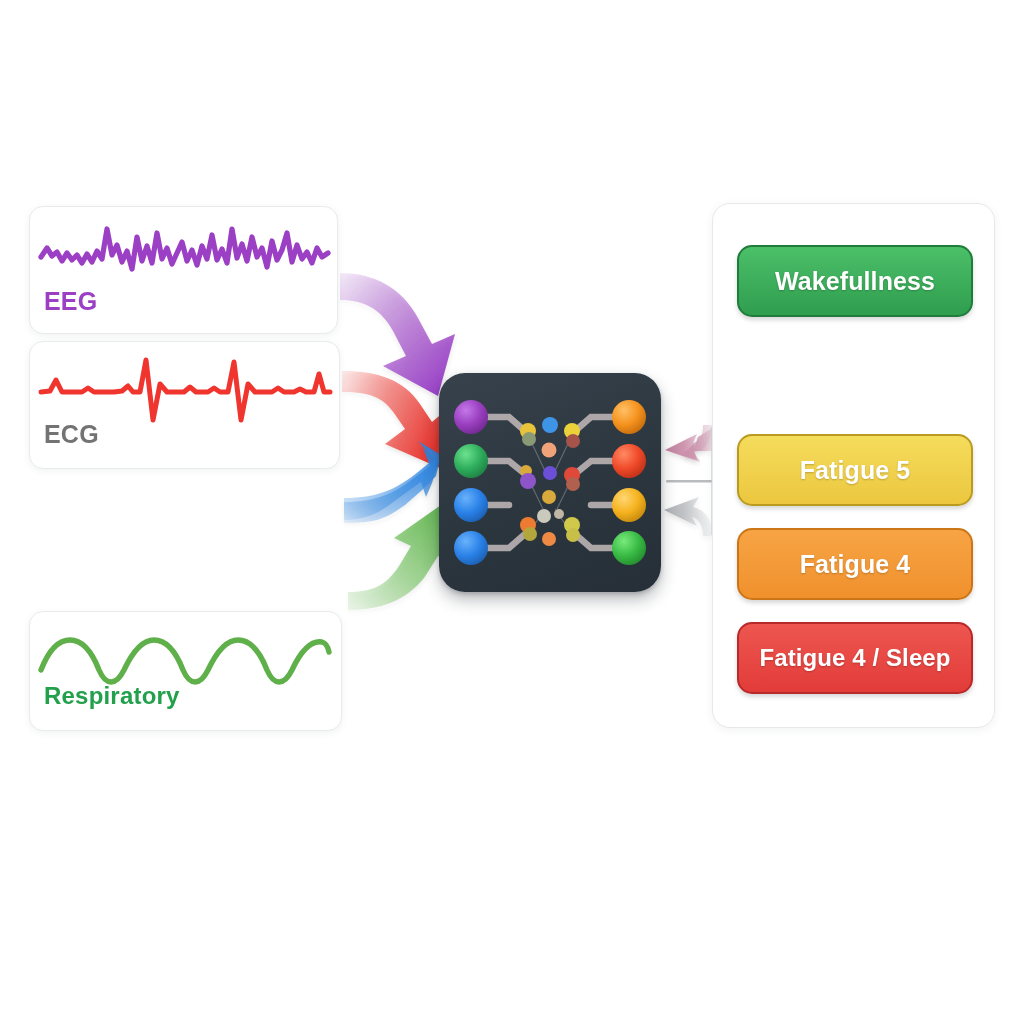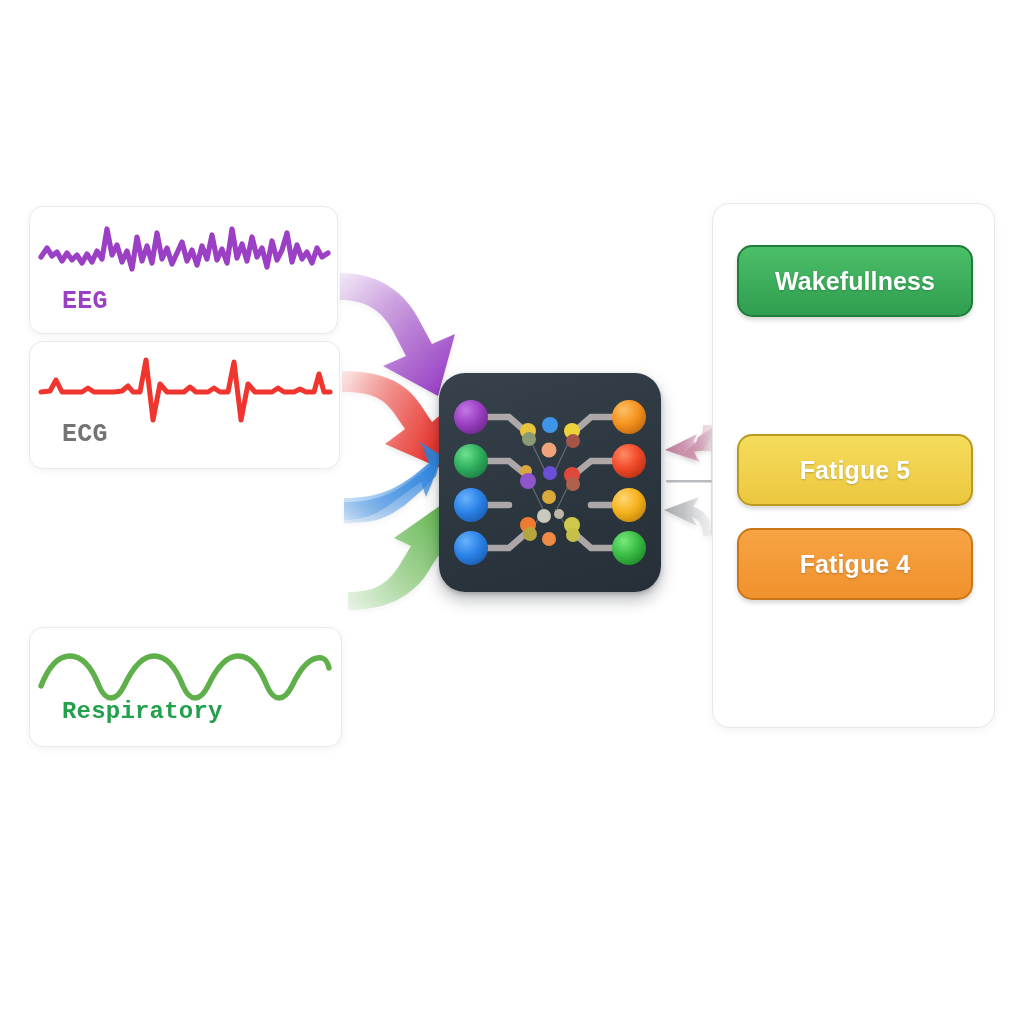--- a/index.html
+++ b/index.html
@@ -35,33 +35,32 @@
   }
   .signal-card .wave {
     position: absolute;
     left: 6px;
     top: 8px;
     width: 298px;
     height: 78px;
   }
   .signal-label {
     position: absolute;
-    left: 32px;
+    left: 14px;
     font-size: 25px;
     font-weight: bold;
     letter-spacing: 0.2px;
     line-height: 1;
     white-space: nowrap;
-    font-family: Liberation Mono, monospace;
   }
 
   #card-eeg  { left: 29px;  top: 206px; width: 309px; height: 128px; }
   #card-ecg  { left: 29px;  top: 341px; width: 311px; height: 128px; }
   #card-eog  { left: 29px;  top: 476px; width: 313px; height: 128px; }
-  #card-resp { left: 29px;  top: 611px; width: 313px; height: 120px; margin-top: 16px; }
+  #card-resp { left: 29px;  top: 611px; width: 313px; height: 120px; }
 
   #label-eeg  { top: 82px;  color: #9B3FC4; }
   #label-ecg  { top: 80px;  color: #737373; }
   #label-eog  { top: 80px;  color: #1878E0; }
   #label-resp { top: 72px;  color: #23A04B; font-size: 24px; }
 
   
   #arrows {
     position: absolute;
     left: 0; top: 0;
@@ -389,15 +388,18 @@
   <div id="output-panel">
     <div class="state-chip" id="chip-0">
       <span class="chip-text">Wakefullness</span>
     </div>
     <div class="state-chip" id="chip-2">
       <span class="chip-text">Fatigue 5</span>
     </div>
     <div class="state-chip" id="chip-3">
       <span class="chip-text">Fatigue 4</span>
     </div>
+    <div class="state-chip" id="chip-4">
+      <span class="chip-text">Fatigue 4 / Sleep</span>
+    </div>
   </div>
 
 </div>
 
 </body></html>

